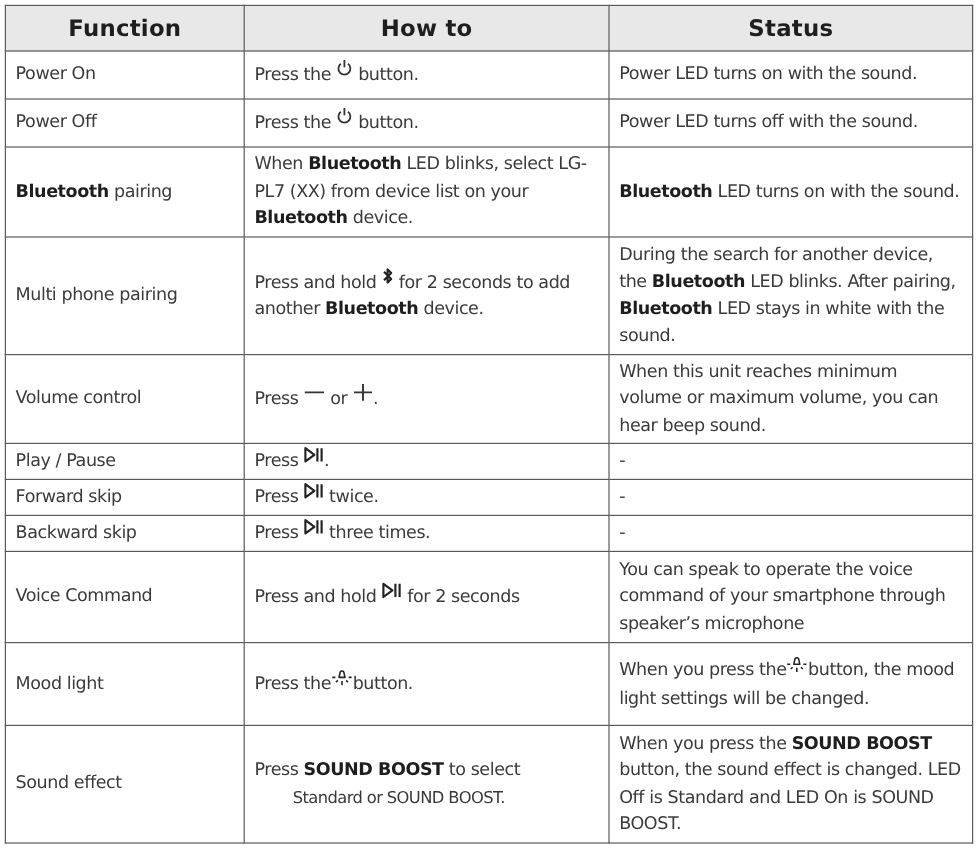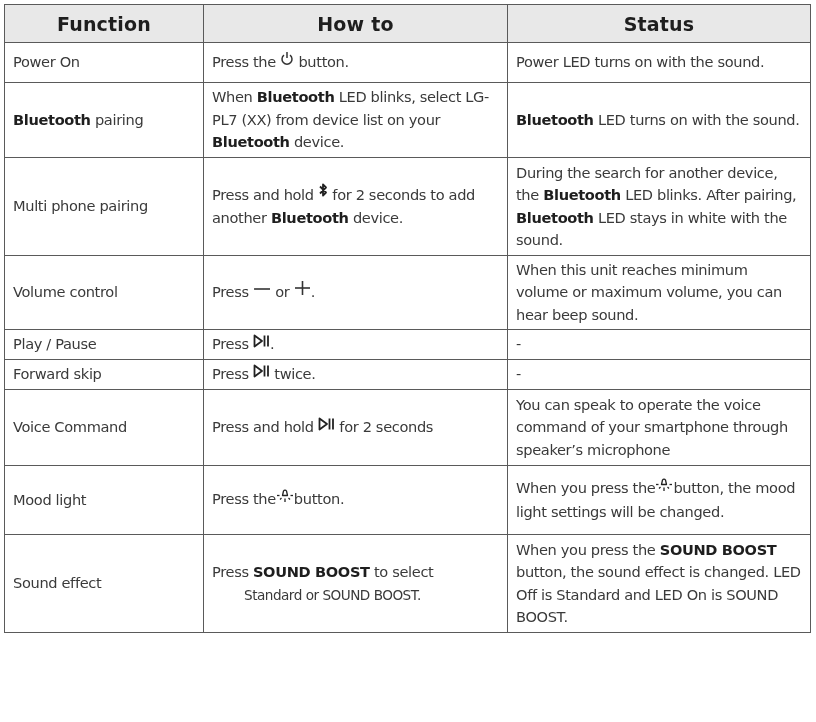--- a/index.html
+++ b/index.html
@@ -40,20 +40,32 @@
         <span>Press the</span>
         <span class="icon"><svg width="14" height="15" viewBox="0 0 14 15">
               <path d="M4 4.2 A5 5 0 1 0 10 4.2" fill="none" stroke="#333" stroke-width="1.5"></path>
               <line x1="7" y1="1" x2="7" y2="7" stroke="#333" stroke-width="1.5"></line>
             </svg></span>
         <span>button.</span>
       </td>
       <td><span>Power LED turns on with the sound.</span></td>
     </tr>
 
+    <tr style="height:40px">
+      <td><span>Power Off</span></td>
+      <td>
+        <span>Press the</span>
+        <span class="icon"><svg width="14" height="15" viewBox="0 0 14 15">
+              <path d="M4 4.2 A5 5 0 1 0 10 4.2" fill="none" stroke="#333" stroke-width="1.5"></path>
+              <line x1="7" y1="1" x2="7" y2="7" stroke="#333" stroke-width="1.5"></line>
+            </svg></span>
+        <span>button.</span>
+      </td>
+      <td><span>Power LED turns off with the sound.</span></td>
+    </tr>
 
     <tr style="height:75px">
       <td><b>Bluetooth</b><span> pairing</span></td>
       <td><span>When </span><b>Bluetooth</b><span> LED blinks, select LG-PL7 (XX) from device list on your </span><b>Bluetooth</b><span> device.</span></td>
       <td><b>Bluetooth</b><span> LED turns on with the sound.</span></td>
     </tr>
 
     <tr style="height:98px">
       <td><span>Multi phone pairing</span></td>
       <td>
@@ -102,20 +114,33 @@
         <span class="icon"><svg width="17" height="14" viewBox="0 0 17 14">
               <path d="M1.5 1.5 L9 7 L1.5 12.5 Z" fill="none" stroke="#222" stroke-width="1.8" stroke-linejoin="round"></path>
               <line x1="11.5" y1="1.5" x2="11.5" y2="12.5" stroke="#222" stroke-width="1.8"></line>
               <line x1="15" y1="1.5" x2="15" y2="12.5" stroke="#222" stroke-width="1.8"></line>
             </svg></span>
         <span>twice.</span>
       </td>
       <td><span>-</span></td>
     </tr>
 
+    <tr style="height:30px">
+      <td><span>Backward skip</span></td>
+      <td>
+        <span>Press</span>
+        <span class="icon"><svg width="17" height="14" viewBox="0 0 17 14">
+              <path d="M1.5 1.5 L9 7 L1.5 12.5 Z" fill="none" stroke="#222" stroke-width="1.8" stroke-linejoin="round"></path>
+              <line x1="11.5" y1="1.5" x2="11.5" y2="12.5" stroke="#222" stroke-width="1.8"></line>
+              <line x1="15" y1="1.5" x2="15" y2="12.5" stroke="#222" stroke-width="1.8"></line>
+            </svg></span>
+        <span>three times.</span>
+      </td>
+      <td><span>-</span></td>
+    </tr>
 
 
     <tr style="height:76px">
       <td><span>Voice Command</span></td>
       <td>
         <span>Press and hold</span>
         <span class="icon"><svg width="17" height="14" viewBox="0 0 17 14">
               <path d="M1.5 1.5 L9 7 L1.5 12.5 Z" fill="none" stroke="#222" stroke-width="1.8" stroke-linejoin="round"></path>
               <line x1="11.5" y1="1.5" x2="11.5" y2="12.5" stroke="#222" stroke-width="1.8"></line>
               <line x1="15" y1="1.5" x2="15" y2="12.5" stroke="#222" stroke-width="1.8"></line>

